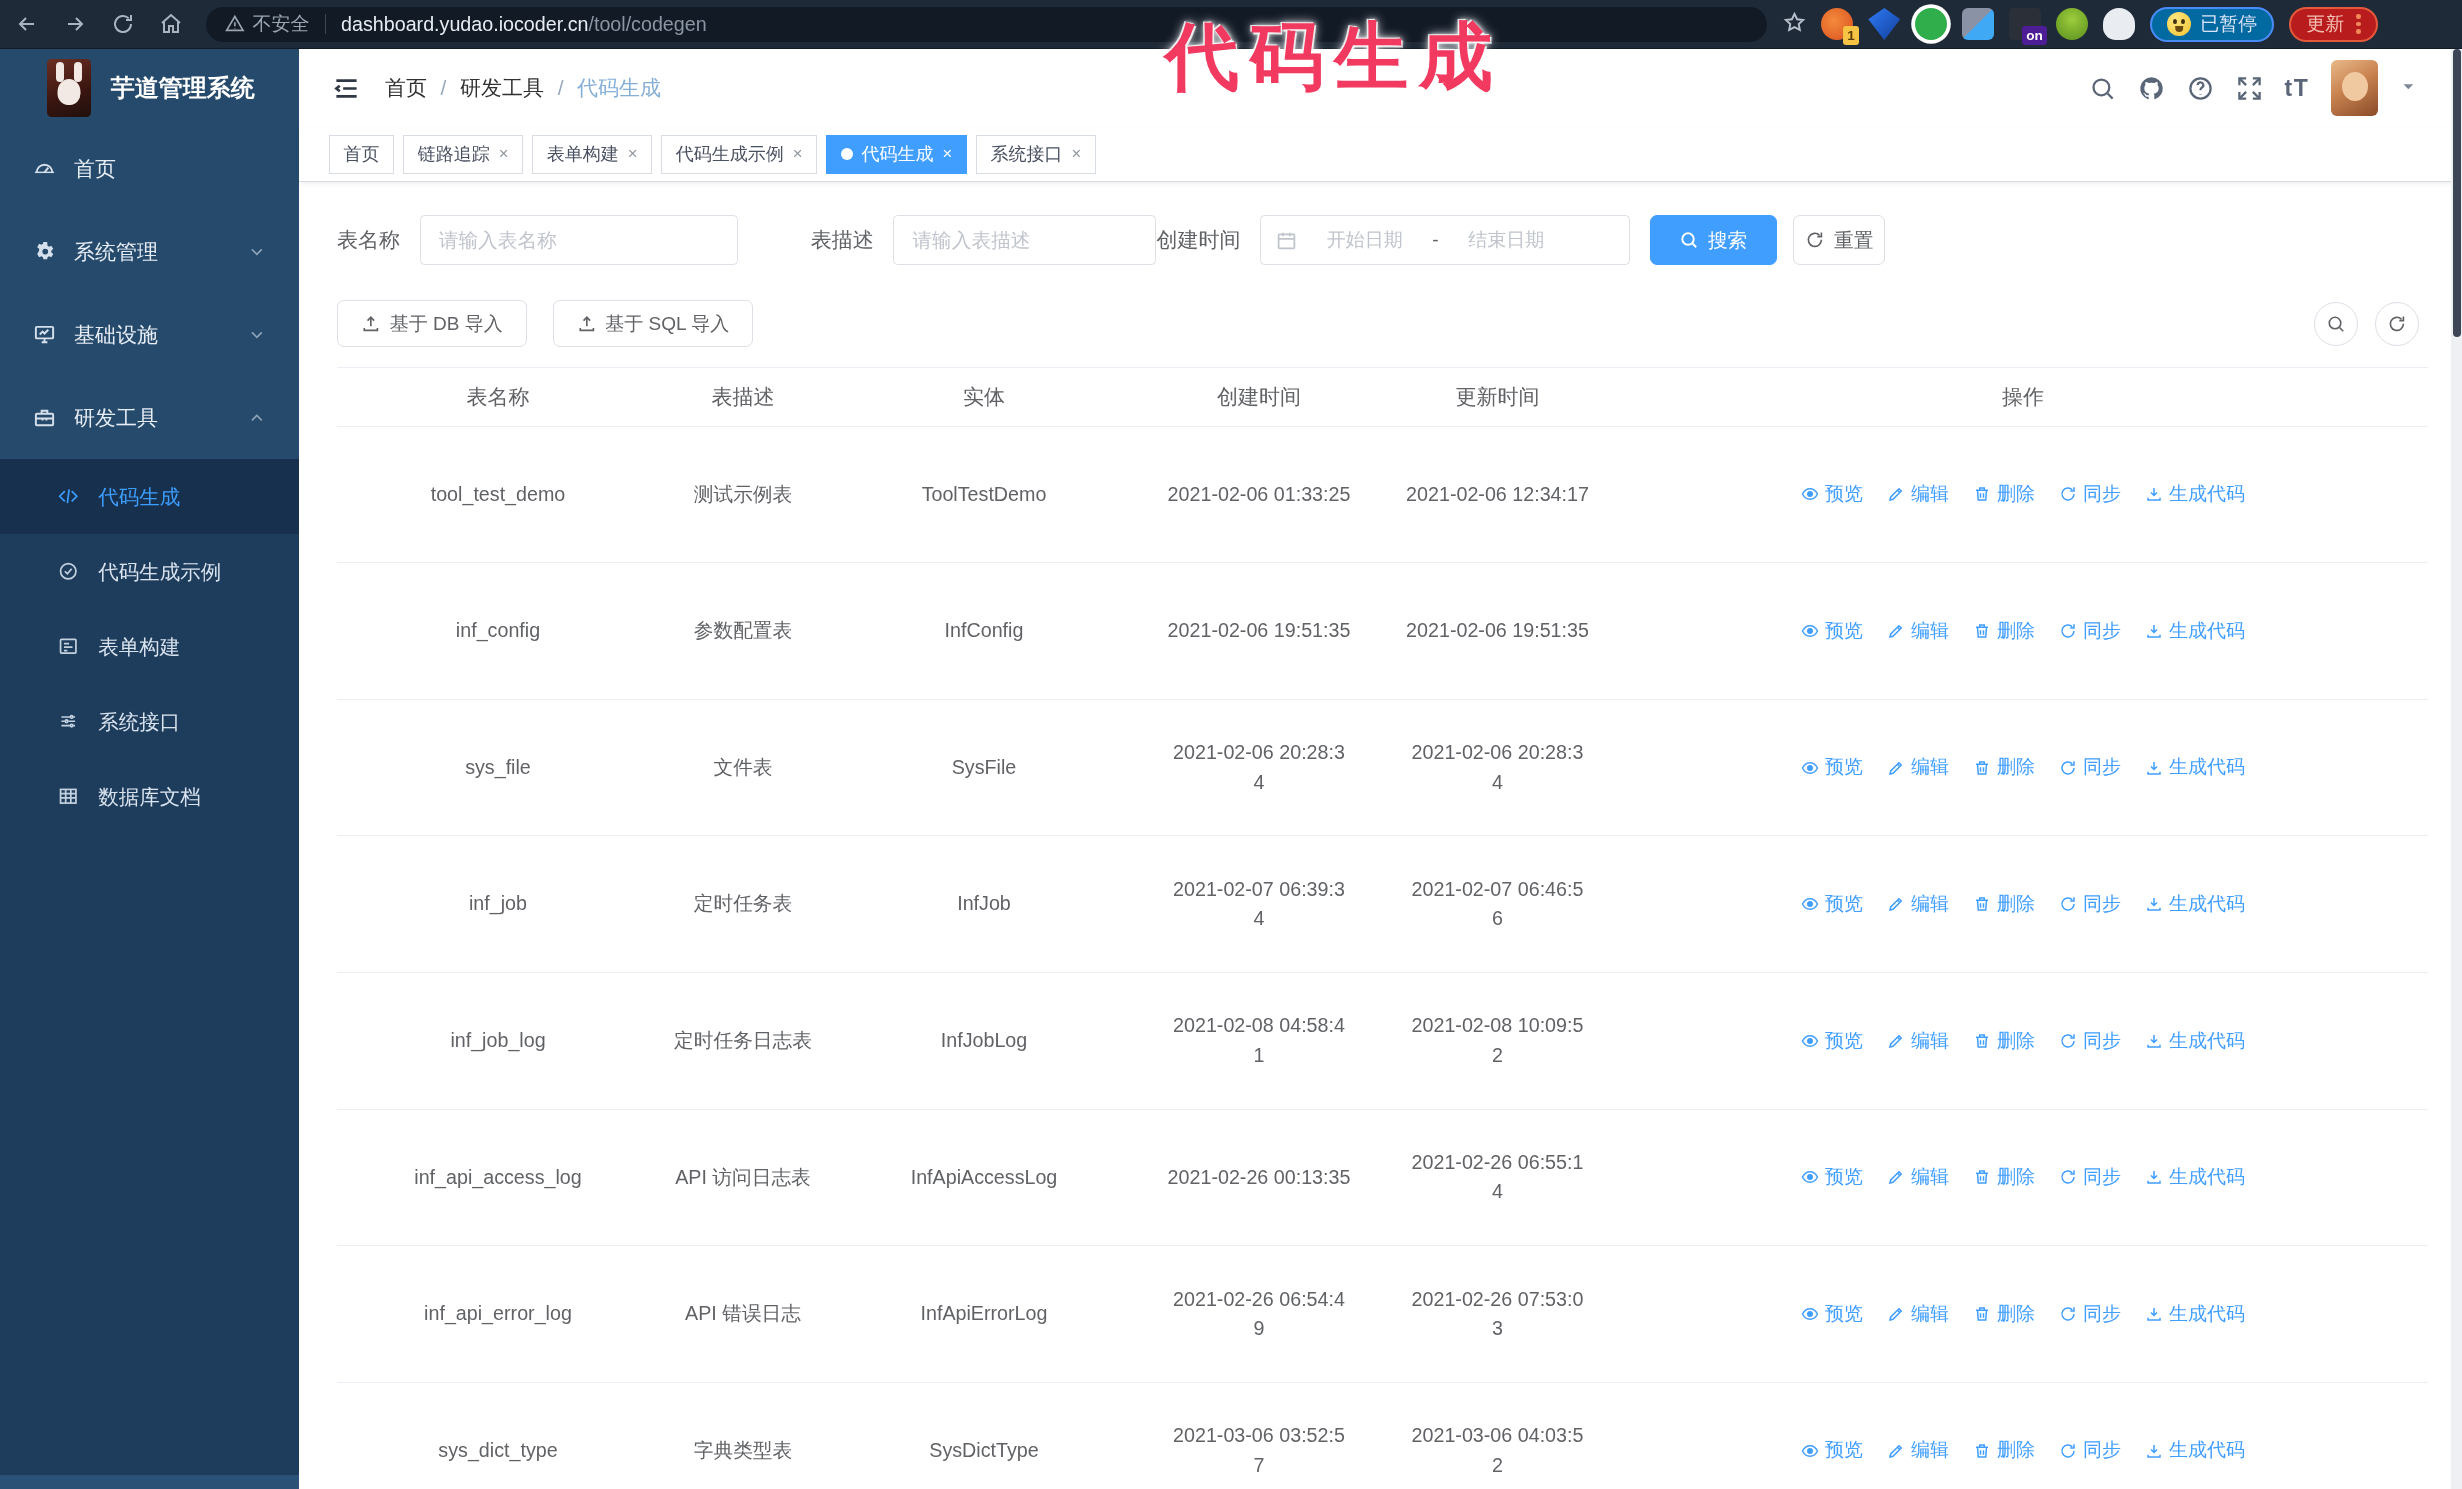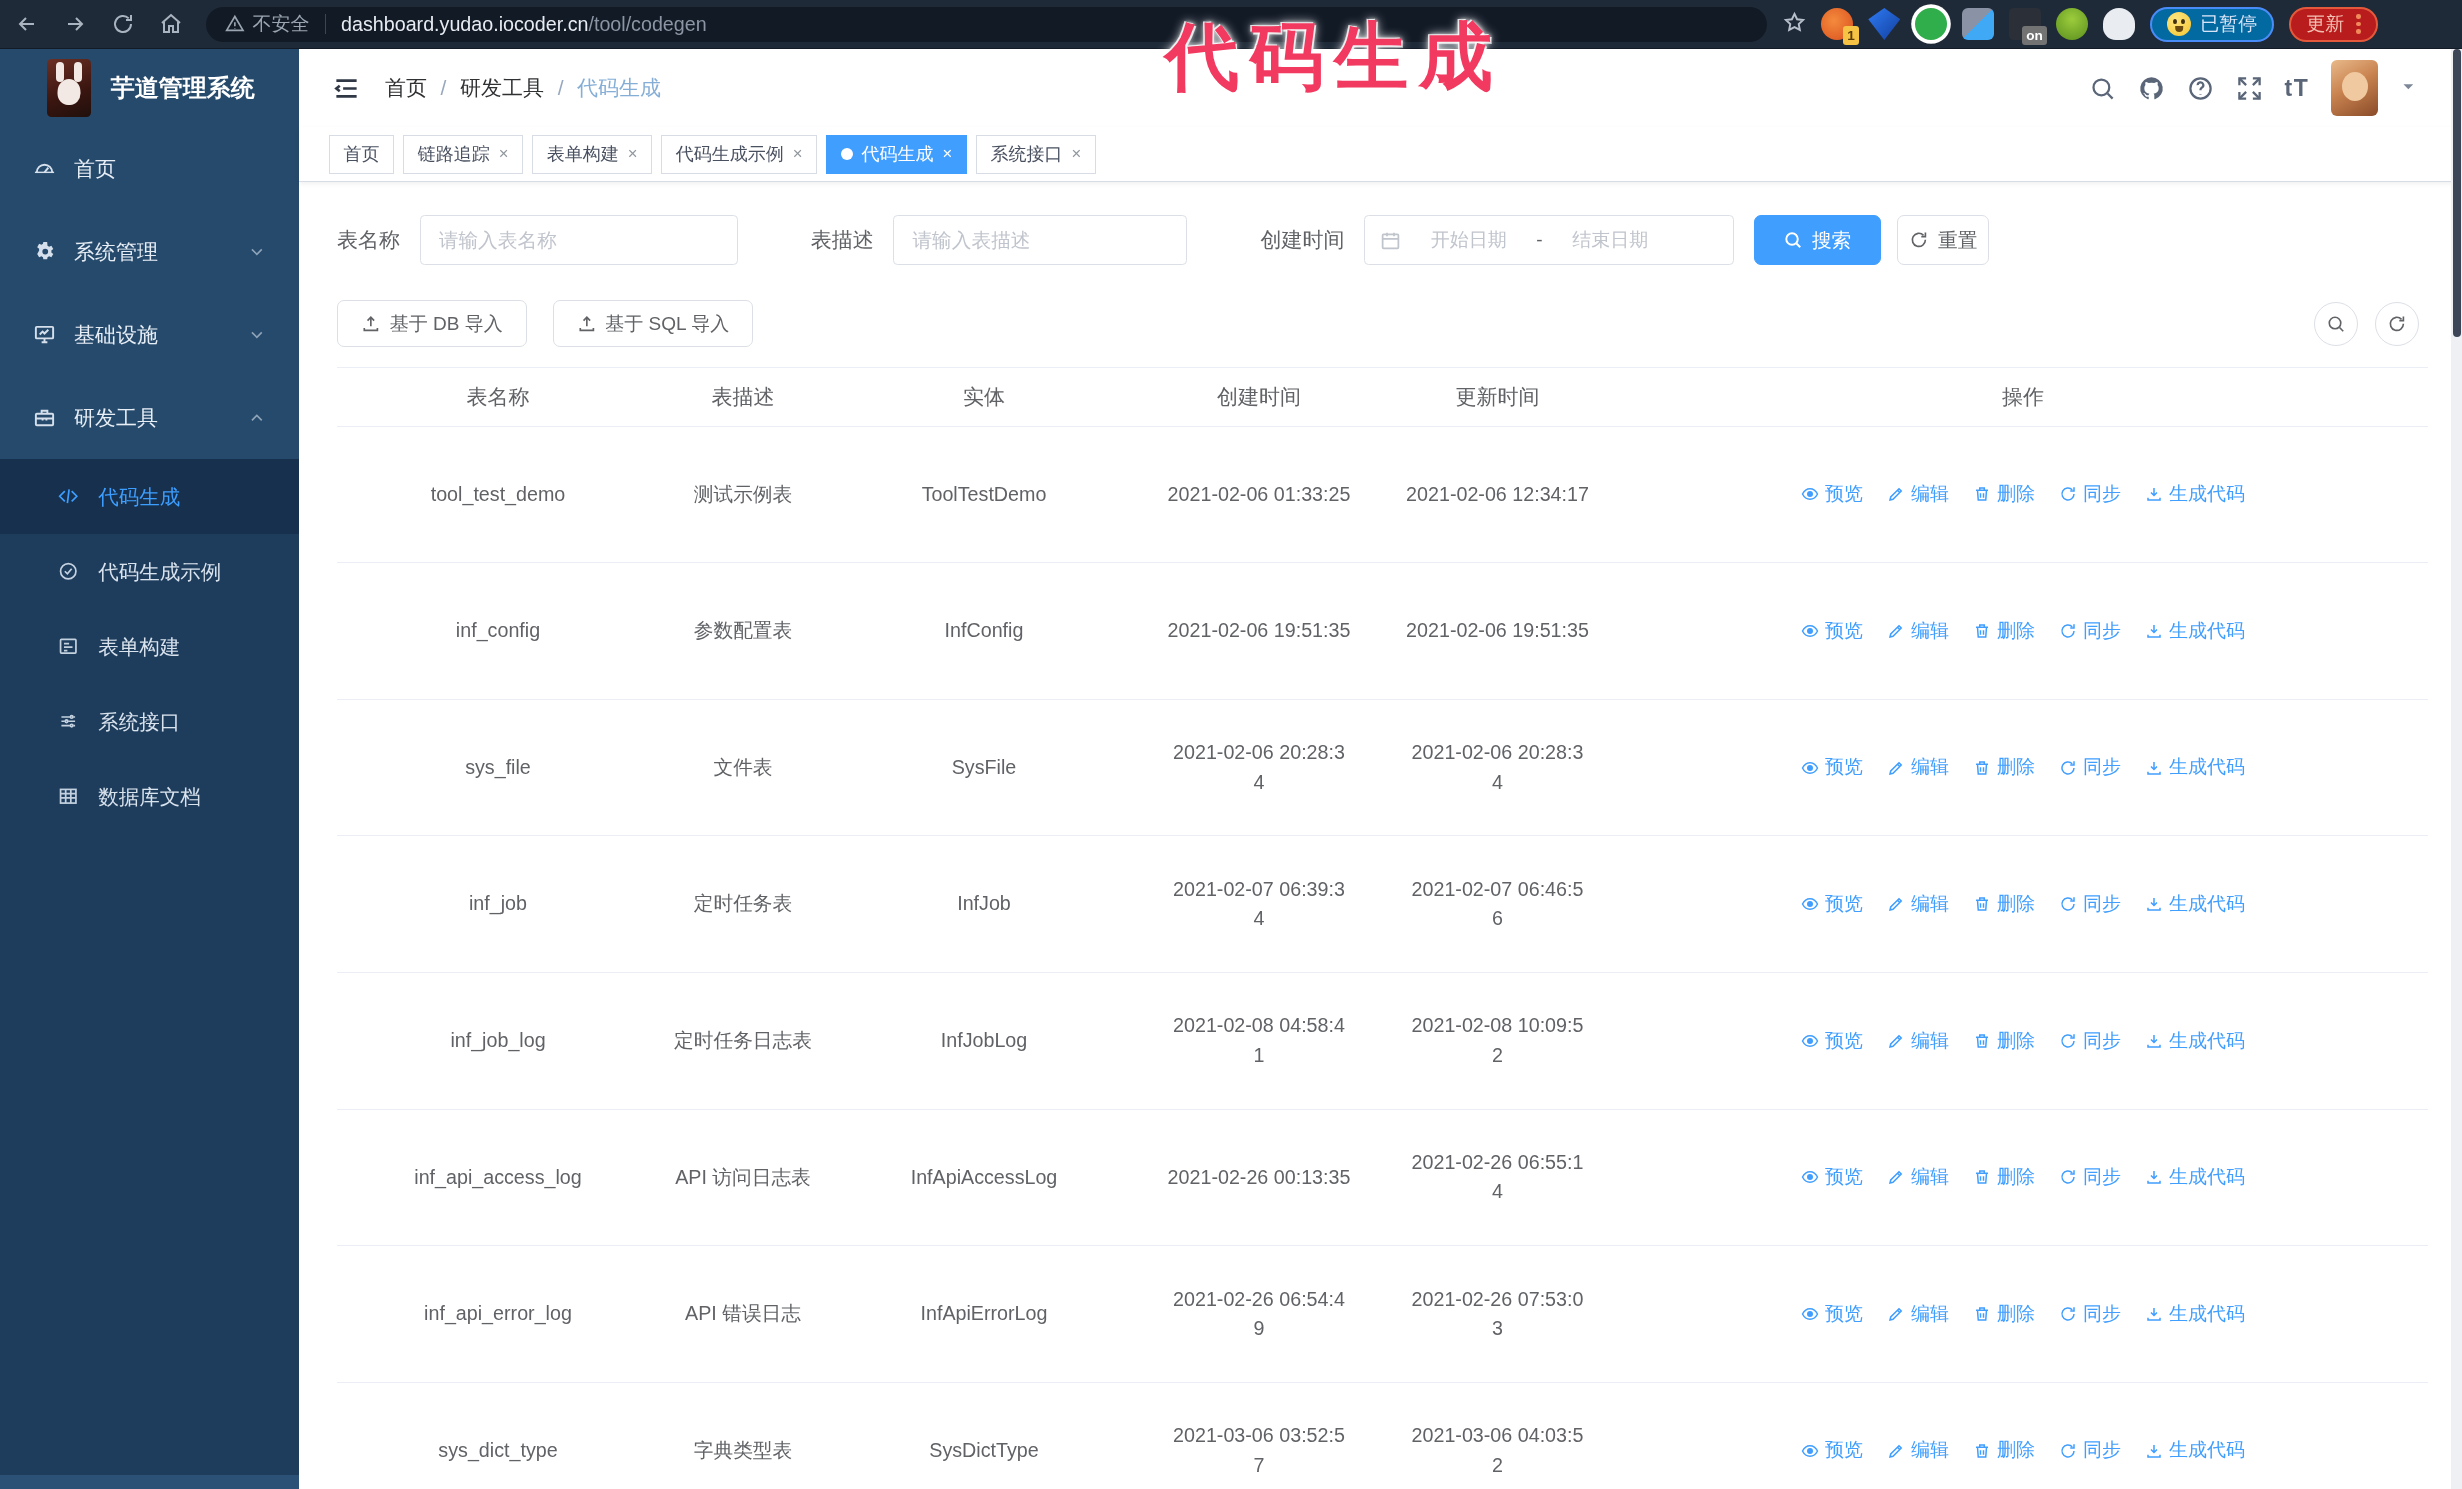--- a/index.html
+++ b/index.html
@@ -18,21 +18,21 @@
   .addr .warn { color:#9aa5b1; display:flex; align-items:center; font-size:19px; gap:7.6px; }
   .addr .warn svg { width:19.7px; height:19.7px; }
   .addr .sep { width:1.5px; height:19.7px; background:#3a4656; margin:0 15px; }
   .addr .host { color:#e8ecf2; font-size:19.7px; }
   .addr .path { color:#8b95a3; font-size:19.7px; }
   .barright { display:flex; align-items:center; margin-left:16.7px; gap:15px; }
   .star { color:#b7c0cc; } .star svg { width:23px; height:23px; }
   .ext { width:32px; height:32px; border-radius:7.6px; position:relative; flex:0 0 auto; }
   .ext .bdg { position:absolute; right:-6px; bottom:-4.5px; background:#f6c344; color:#5b3b00;
               font-size:13.6px; line-height:1; padding:2.3px 4.5px; border-radius:3px; font-weight:700; }
-  .ext .bdg.green { background:#737373; color:#fff; }
+  .ext .bdg.green { background:#4c1d95; color:#fff; }
   .pill { height:35px; border-radius:17.4px; display:flex; align-items:center; gap:9px;
           padding:0 15px; font-size:19px; }
   .pill.paused { border:2.3px solid #4a8cf7; background:#0369a1; color:#d7e3f7;text-align:right; }
   .pill.update { border:2.3px solid #e4593c; background:#b91c1c; color:#f3beb2; gap:12px; }
   .face { width:24px; height:24px; border-radius:50%; background:radial-gradient(circle at 35% 30%,#ffe680,#f4c430); position:relative; }
   .face:before, .face:after { content:""; position:absolute; top:6.8px; width:3.8px; height:5.3px; background:#413111; border-radius:50%; }
   .face:before{ left:6px; } .face:after{ right:6px; }
   .face i { position:absolute; left:50%; top:13.6px; transform:translateX(-50%); width:7.6px; height:6px;
             background:#6b4a10; border-radius:0 0 6px 6px; }
   .dots { display:flex; flex-direction:column; gap:3px; }
@@ -98,21 +98,21 @@
 
   .content { flex:1; padding:33px 34px 0 38px; position:relative; }
 
   
   .filters { display:flex; align-items:center; }
   .flabel { font-size:21px; color:#606266; font-weight:500; margin-right:19.7px; }
   .tinput { height:50px; border:0.8px solid #dcdfe6; border-radius:4.5px; font-size:19.7px; color:#606266;
             padding:0 18px; outline:none; background:#fff; }
   .tinput::placeholder { color:#c0c4cc; }
   .name-in { width:318px; margin-right:73px; }
-  .desc-in { width:294px; margin-right:73px; }
+  .desc-in { width:263px; }
   .range { width:370px; height:50px; border:0.8px solid #dcdfe6; border-radius:4.5px; display:flex; align-items:center;
            padding:0 15px; gap:10.6px; color:#c0c4cc; }
   .range svg { width:21px; height:21px; color:#c0c4cc; flex:0 0 auto; }
   .range input { border:none; outline:none; width:114px; font-size:19px; text-align:center; color:#606266; }
   .range input::placeholder { color:#c0c4cc; }
   .range .rsep { color:#606266; font-size:19px; }
   .btn { height:50px; border-radius:7px; display:inline-flex; align-items:center; justify-content:center;
          gap:9px; font-size:19.7px; cursor:pointer; border:0.8px solid #dcdfe6; background:#fff; color:#606266; }
   .btn svg { width:19.7px; height:19.7px; }
   .btn.primary { background:#409eff; border-color:#409eff; color:#fff; }

